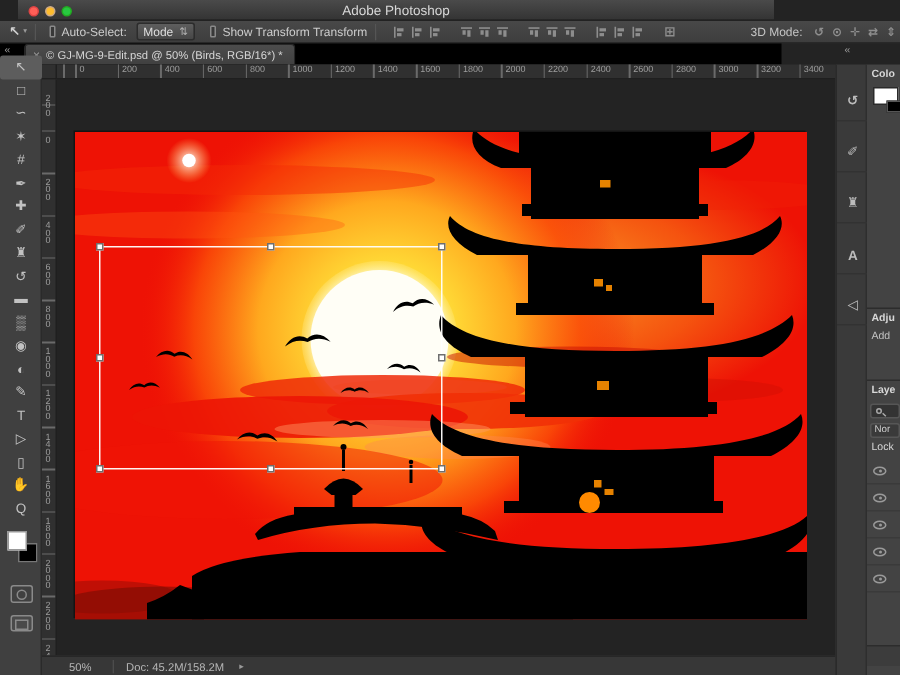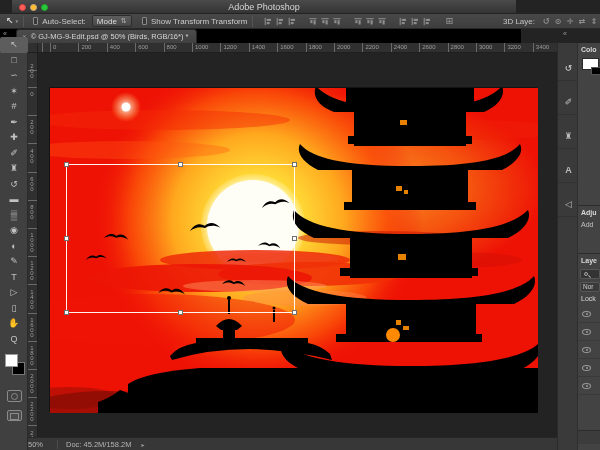--- a/index.html
+++ b/index.html
@@ -92,21 +92,21 @@
   .selbox { position:absolute; left:28px; top:111px; width:229px; height:149px;
     border:1px solid rgba(255,255,255,0.95); z-index:5; }
   .handle { position:absolute; width:5px; height:5px; background:#ffffff; border:1px solid #6f6f6f; }
   .h-tl{left:-3px;top:-3px} .h-tc{left:111px;top:-3px} .h-tr{left:225px;top:-3px}
   .h-ml{left:-3px;top:71px} .h-mr{left:225px;top:71px}
   .h-bl{left:-3px;top:145px} .h-bc{left:111px;top:145px} .h-br{left:225px;top:145px}
 
   
   .statusbar { position:absolute; left:0; bottom:0; width:529px; height:13px; background:#373737;
     border-top:1px solid #272727; display:flex; align-items:center; font-size:7.5px; color:#b5b5b5; }
-  .zoomfield { margin-left:0; }
+  .zoomfield { margin-left:18px; }
   .st-sep { width:1px; height:9px; background:#2a2a2a; border-right:1px solid #4c4c4c; margin:0 8px 0 14px; }
   .docsize { white-space:nowrap; }
   .st-arrow { margin-left:10px; font-size:6px; color:#9a9a9a; }
 
   
   .dockstrip { position:absolute; left:557px; top:43px; width:21px; height:407px; background:#3a3a3a;
     border-left:1px solid #2a2a2a; border-right:1px solid #2e2e2e; }
   .dicon { position:absolute; left:0; width:21px; height:26px; display:flex; align-items:center;
     justify-content:center; color:#bcbcbc; font-size:9px; border-bottom:1px solid #323232; }
   .dockpanel { position:absolute; left:578px; top:43px; width:22px; height:407px; background:#434343; overflow:hidden; }
@@ -241,21 +241,21 @@
         <svg viewBox="0 0 12 12">
             <rect x="1" y="0.5" width="1.6" height="11"></rect>
             <rect x="4" y="2" width="6.5" height="3.2"></rect>
             <rect x="4" y="6.8" width="4.5" height="3.2"></rect>
           </svg>
       </span>
       </span>
     <span class="aicon wide">
         <b>⊞</b>
       </span>
-    <span class="olabel mode-label">3D Laye:</span>
+    <span class="olabel mode-label">3D Mode:</span>
     <span class="modeicons">
         <span class="micon"><b>↺</b></span>
         <span class="micon"><b>⊙</b></span>
         <span class="micon"><b>✛</b></span>
         <span class="micon"><b>⇄</b></span>
         <span class="micon"><b>⇕</b></span>
       </span>
   </div>
 
   <div class="tabrow">

